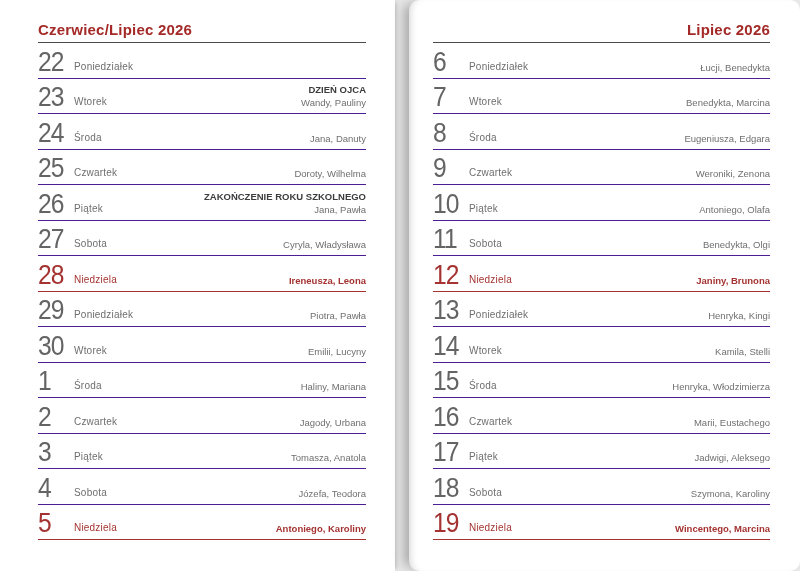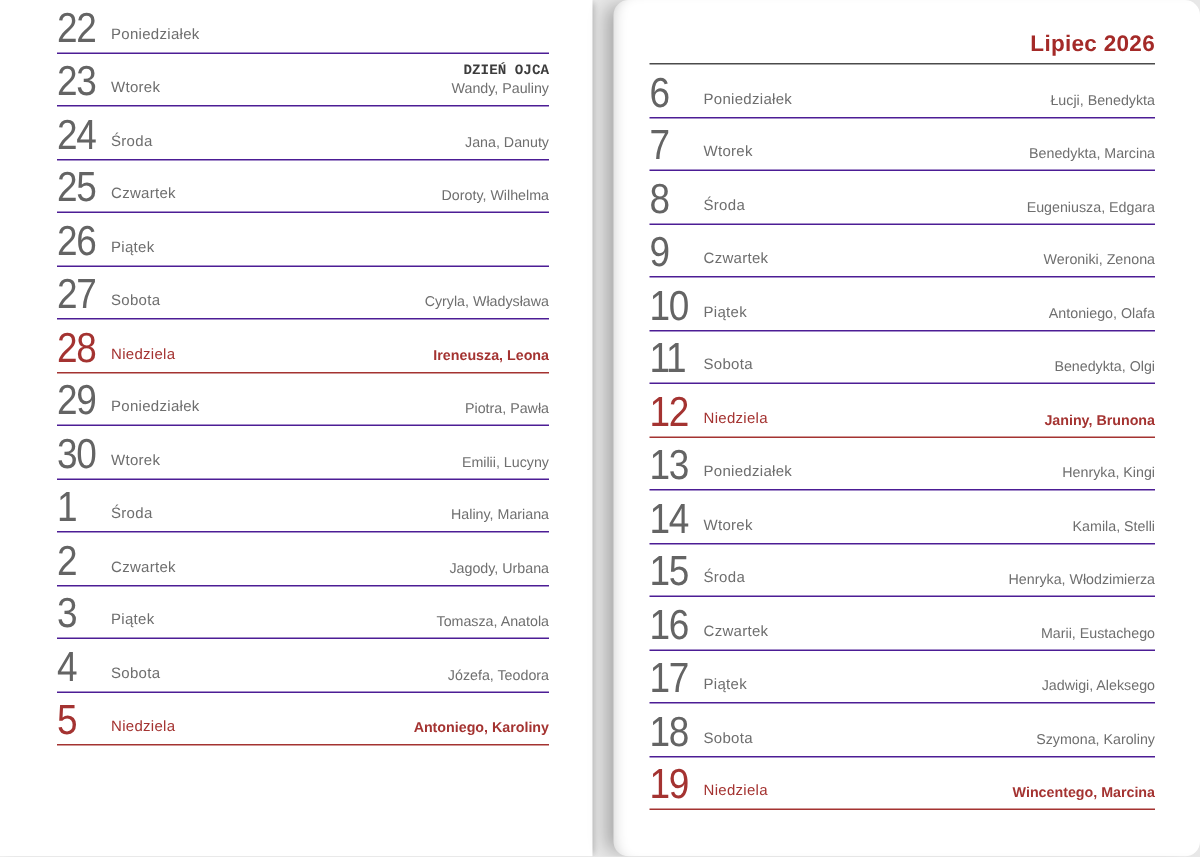--- a/index.html
+++ b/index.html
@@ -40,32 +40,35 @@
   }
   .weekday {
     position: absolute; left: 36px; bottom: 6px;
     font-size: 10px; color: #6e6e6e; letter-spacing: 0.2px;
   }
   .annot {
     position: absolute; right: 0; bottom: 4px;
     text-align: right; font-size: 9.5px; line-height: 13px; color: #6f6f6f;
   }
   .annot .event.italic { font-style: italic; color: #6f6f6f; }
-  .annot .event.bold { font-weight: bold; color: #3c3c3c; font-family: Liberation Mono, monospace; }
+  .annot .event.bold { font-weight: bold; color: #3c3c3c; }
 
   .row.sunday { border-bottom-color: #a43331; }
   .row.sunday .day-num,
   .row.sunday .weekday { color: #a43331; }
   .row.sunday .annot { color: #a43331; font-weight: bold; }
 </style>
 </head>
 <body>
 
 <div class="spread" id="pages">
   <div class="page left">
+    <div class="page-header">
+      <div class="page-title">Czerwiec/Lipiec 2026</div>
+    </div>
     <div class="rows">
   <div class="row">
     <div class="day-num">22</div>
     <div class="weekday">Poniedziałek</div>
   </div>
 
   <div class="row">
     <div class="day-num">23</div>
     <div class="weekday">Wtorek</div>
     <div class="annot">
@@ -88,20 +91,24 @@
     <div class="weekday">Czwartek</div>
     <div class="annot">
 
       <div class="names">Doroty, Wilhelma</div>
     </div>
   </div>
 
   <div class="row">
     <div class="day-num">26</div>
     <div class="weekday">Piątek</div>
+    <div class="annot">
+      <div class="event bold">ZAKOŃCZENIE ROKU SZKOLNEGO</div>
+      <div class="names">Jana, Pawła</div>
+    </div>
   </div>
 
   <div class="row">
     <div class="day-num">27</div>
     <div class="weekday">Sobota</div>
     <div class="annot">
 
       <div class="names">Cyryla, Władysława</div>
     </div>
   </div>

